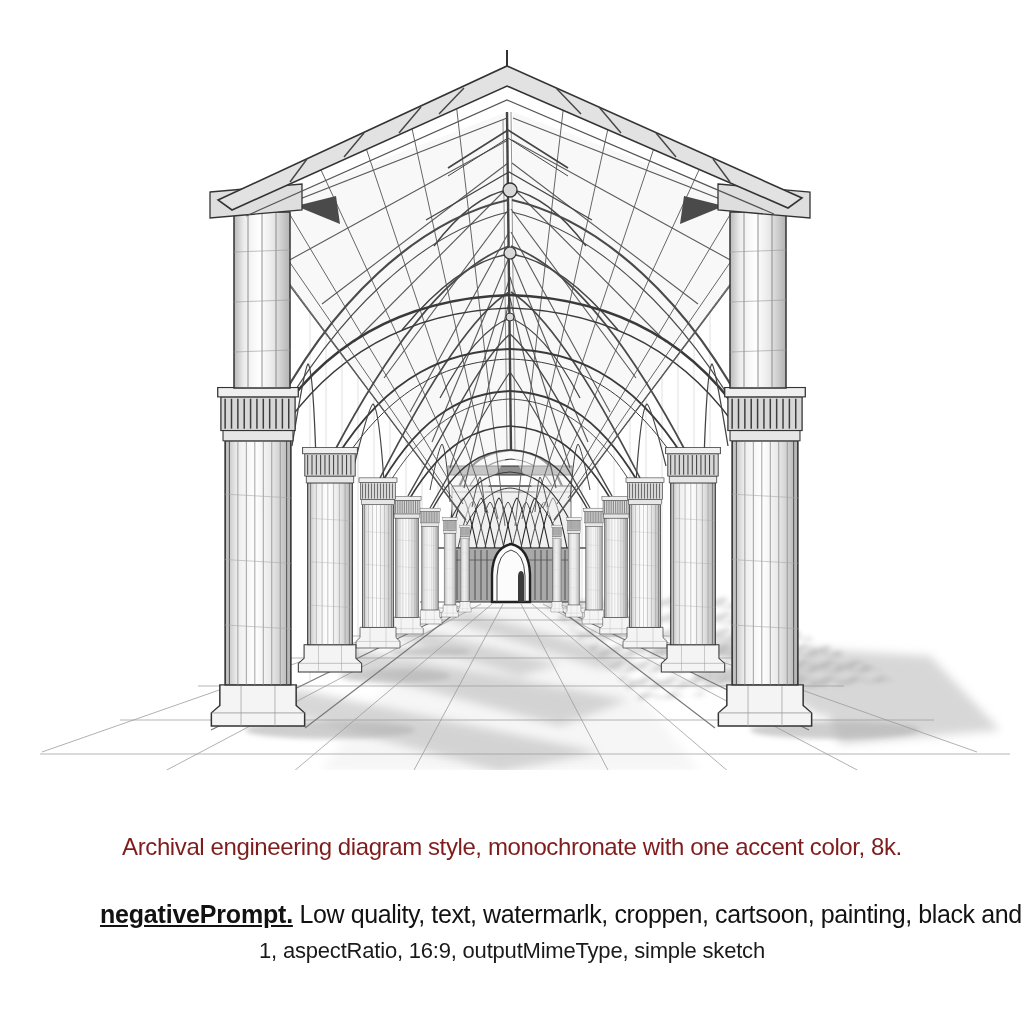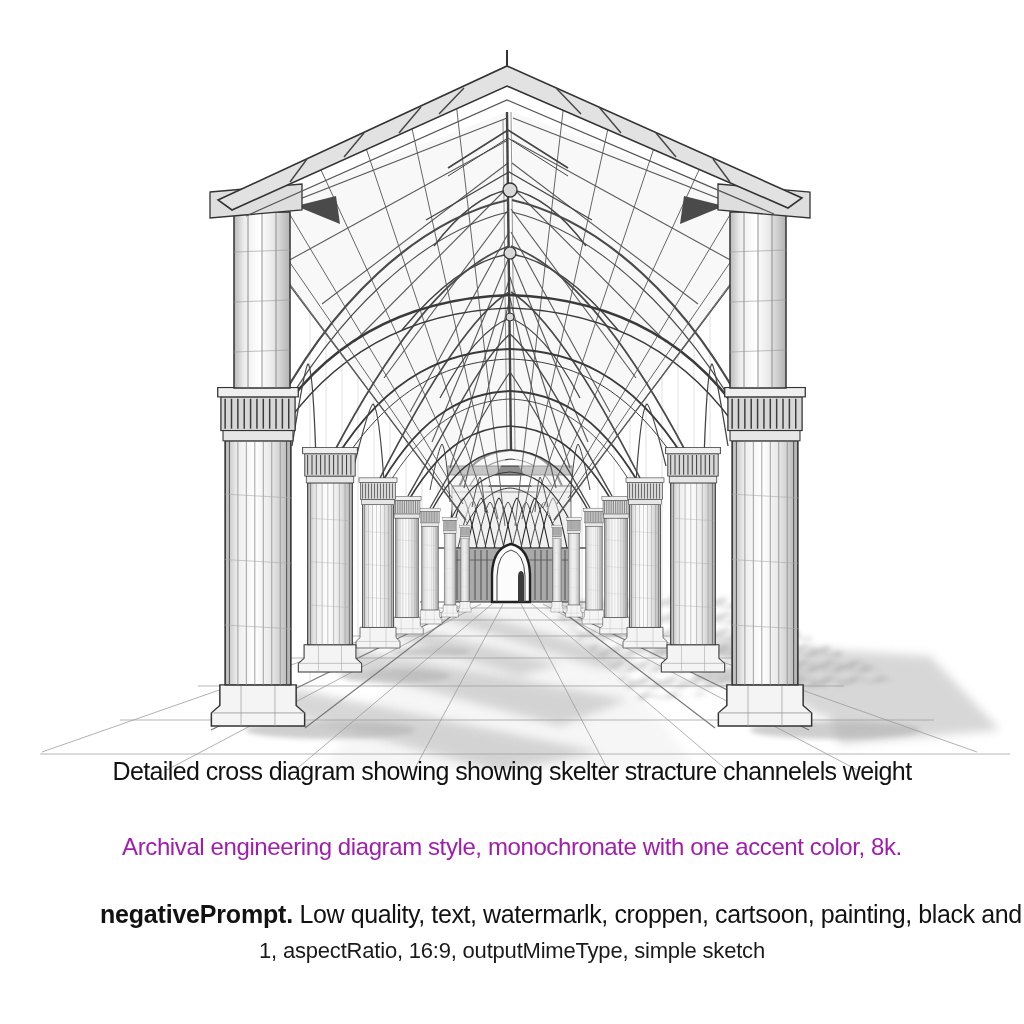--- a/index.html
+++ b/index.html
@@ -1,24 +1,24 @@
 <!DOCTYPE html>
 <html><head>
 <meta charset="utf-8">
 <style>
   html,body{margin:0;padding:0;background:#ffffff;}
   .page{position:relative;width:1024px;height:1024px;background:#ffffff;overflow:hidden;
         font-family:"Liberation Sans","DejaVu Sans",sans-serif;color:#141414;}
   .art{position:absolute;left:0;top:0;width:1024px;height:770px;}
   .caption{position:absolute;left:0;width:1024px;text-align:center;white-space:nowrap;}
   .cap-prompt{font-size:25px;letter-spacing:-0.6px;color:#121212;}
-  .cap-style{font-size:24px;letter-spacing:-0.4px;color:#a21caf;}
+  .cap-style{font-size:24px;letter-spacing:-0.4px;color:#7f1d1d;}
   .cap-neg{position:absolute;left:100px;width:1100px;text-align:left;white-space:nowrap;
            font-size:25px;letter-spacing:-0.4px;color:#121212;}
-  .cap-neg b{font-weight:700;letter-spacing:-0.2px;}
+  .cap-neg b{font-weight:700;letter-spacing:-0.2px;text-decoration:underline;}
   .cap-params{font-size:22px;letter-spacing:-0.2px;color:#1a1a1a;}
   svg *{vector-effect:none;}
 </style>
 </head>
 <body>
 
 <div class="page">
 
   <svg class="art" viewBox="0 0 1024 770" xmlns="http://www.w3.org/2000/svg">
     <defs>
@@ -362,23 +362,20 @@
         <line x1="421" y1="107" x2="399" y2="133"></line>
           <line x1="464" y1="88" x2="439" y2="114"></line>
         <line x1="713" y1="159" x2="730" y2="182"></line>
           <line x1="656" y1="133" x2="676" y2="157"></line>
         <line x1="599" y1="107" x2="621" y2="133"></line>
           <line x1="556" y1="88" x2="581" y2="114"></line>
       </g>
     </g>
   </svg>
 
-  <div class="caption cap-prompt" style="top:757px;">
-    <span>Detailed cross diagram showing showing skelter stracture channelels weight</span>
-  </div>
   <div class="caption cap-style" style="top:833px;">
     <span>Archival engineering diagram style, monochronate with one accent color, 8k.</span>
   </div>
   <div class="cap-neg" style="top:900px;">
     <b>negativePrompt.</b><span> Low quality, text, watermarlk, croppen, cartsoon, painting, black and white</span>
   </div>
   <div class="caption cap-params" style="top:938px;">
     <span>1, aspectRatio, 16:9, outputMimeType, simple sketch</span>
   </div>
 </div>

